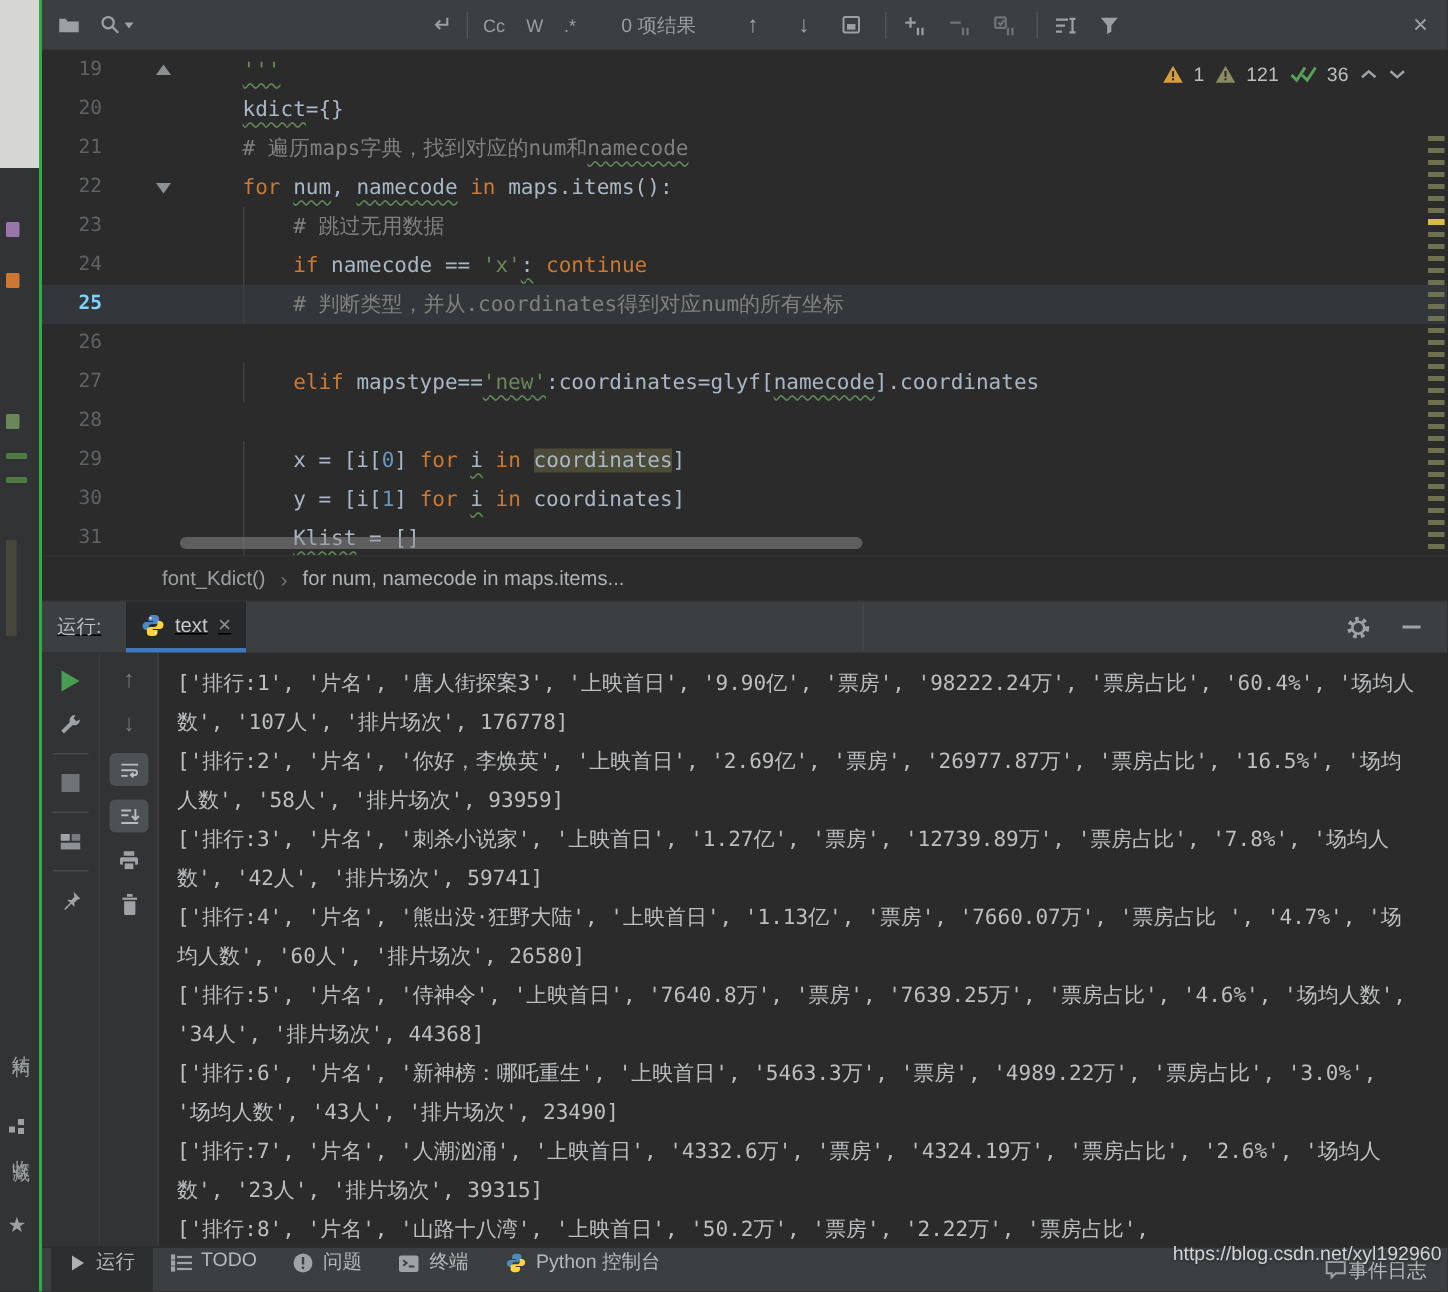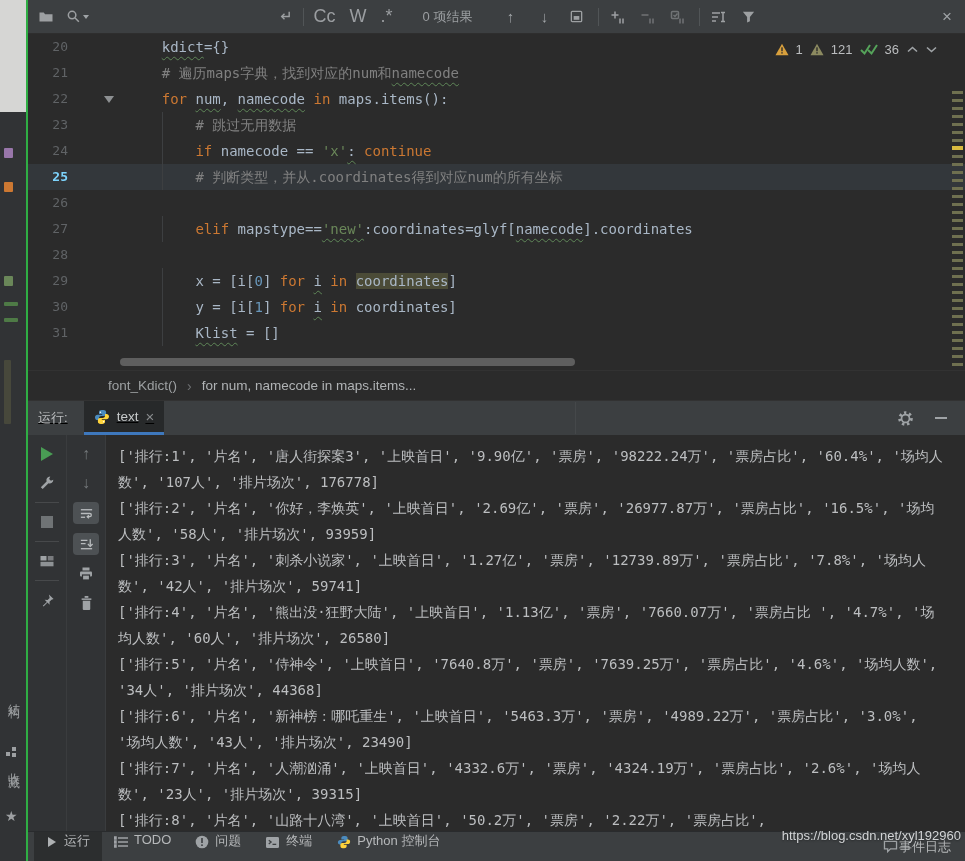--- a/index.html
+++ b/index.html
@@ -16,21 +16,21 @@
   .green-line{position:absolute;left:26px;top:0;width:2px;height:861px;background:#2fae44;z-index:6;}
 
   
   .main{position:absolute;left:28px;top:0;width:937px;height:861px;display:flex;flex-direction:column;}
 
   
   .search-bar{height:33px;background:#3c3f41;border-bottom:1px solid #2e2e2e;display:flex;align-items:center;
               padding:0 8px;flex:none;}
   .icn{display:flex;align-items:center;justify-content:center;width:20px;height:20px;flex:none;}
   .sep{width:1px;height:18px;background:#515557;flex:none;}
-  .tgl{color:#9b9ea1;font-size:18px;flex:none;cursor:default;}
+  .tgl{color:#9b9ea1;font-size:12px;flex:none;cursor:default;}
   .result{color:#9b9ea1;font-size:13px;flex:none;}
   .arrow-ch{color:#9fa3a6;font-size:15px;line-height:1;}
   .search-input{flex:1;background:transparent;border:none;outline:none;color:#bbb;font-size:13px;min-width:40px;height:24px;}
   .flexgap{flex:1;}
   .caret-down{width:0;height:0;border-left:3.5px solid transparent;border-right:3.5px solid transparent;border-top:4px solid #9fa3a6;margin-left:2px;}
 
   
   .editor{position:relative;height:336px;background:#2b2b2b;overflow:hidden;flex:none;
           font-family:"DejaVu Sans Mono",monospace;font-size:14px;}
   .code-row{display:flex;height:26px;line-height:26px;white-space:pre;}
@@ -186,20 +186,21 @@
         <svg width="15" height="15" viewBox="0 0 16 16">
             <path fill="#9da0a2" d="M2 3h12L9.5 8.5V13l-3 1.5V8.5z"></path>
           </svg>
       </span>
       <span class="flexgap"></span>
       <span class="icn" style="font-size:17px;color:#9fa3a6;">×</span>
     </div>
 
     <div class="editor">
       <div>
+          <div class="code-row"><span class="lno">19</span><span class="fold up"></span><span class="code-text"><span class="tk plain">    </span><span class="tk str wavy">'''</span></span></div>
           <div class="code-row"><span class="lno">20</span><span class="fold"></span><span class="code-text"><span class="tk plain">    </span><span class="tk plain wavy">kdict</span><span class="tk plain">={}</span></span></div>
           <div class="code-row"><span class="lno">21</span><span class="fold"></span><span class="code-text"><span class="tk plain">    </span><span class="tk com"># 遍历maps字典，找到对应的num和</span><span class="tk com wavy">namecode</span></span></div>
           <div class="code-row"><span class="lno">22</span><span class="fold down"></span><span class="code-text"><span class="tk plain">    </span><span class="tk kw">for</span><span class="tk plain"> </span><span class="tk plain wavy">num</span><span class="tk plain">, </span><span class="tk plain wavy">namecode</span><span class="tk plain"> </span><span class="tk kw">in</span><span class="tk plain"> maps.items():</span></span></div>
           <div class="code-row"><span class="lno">23</span><span class="fold"></span><span class="code-text"><i class="guide"></i><span class="tk plain">        </span><span class="tk com"># 跳过无用数据</span></span></div>
           <div class="code-row"><span class="lno">24</span><span class="fold"></span><span class="code-text"><i class="guide"></i><span class="tk plain">        </span><span class="tk kw">if</span><span class="tk plain"> namecode == </span><span class="tk str">'x'</span><span class="tk plain wavy">:</span><span class="tk plain"> </span><span class="tk kw">continue</span></span></div>
           <div class="code-row current"><span class="lno">25</span><span class="fold"></span><span class="code-text"><i class="guide"></i><span class="tk plain">        </span><span class="tk com"># 判断类型，并从.coordinates得到对应num的所有坐标</span></span></div>
           <div class="code-row"><span class="lno">26</span><span class="fold"></span></div>
           <div class="code-row"><span class="lno">27</span><span class="fold"></span><span class="code-text"><i class="guide"></i><span class="tk plain">        </span><span class="tk kw">elif</span><span class="tk plain"> mapstype==</span><span class="tk str wavy">'new'</span><span class="tk plain">:</span><span class="tk plain">coordinates=glyf[</span><span class="tk plain wavy">namecode</span><span class="tk plain">].coordinates</span></span></div>
           <div class="code-row"><span class="lno">28</span><span class="fold"></span></div>
           <div class="code-row"><span class="lno">29</span><span class="fold"></span><span class="code-text"><i class="guide"></i><span class="tk plain">        </span><span class="tk plain">x = [i[</span><span class="tk num">0</span><span class="tk plain">] </span><span class="tk kw">for</span><span class="tk plain"> </span><span class="tk plain wavy">i</span><span class="tk plain"> </span><span class="tk kw">in</span><span class="tk plain"> </span><span class="tk hl">coordinates</span><span class="tk plain">]</span></span></div>

